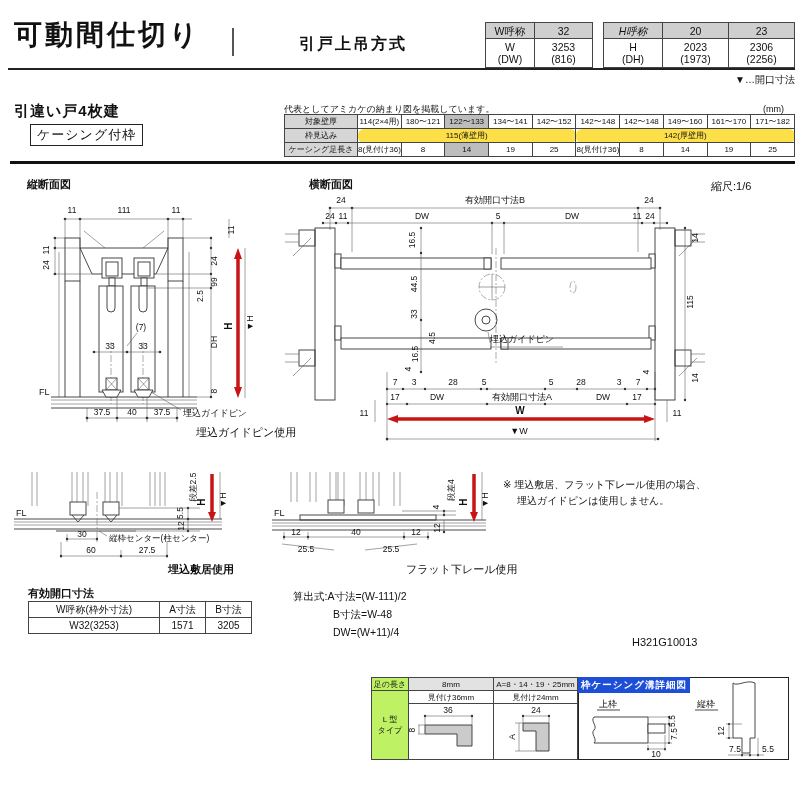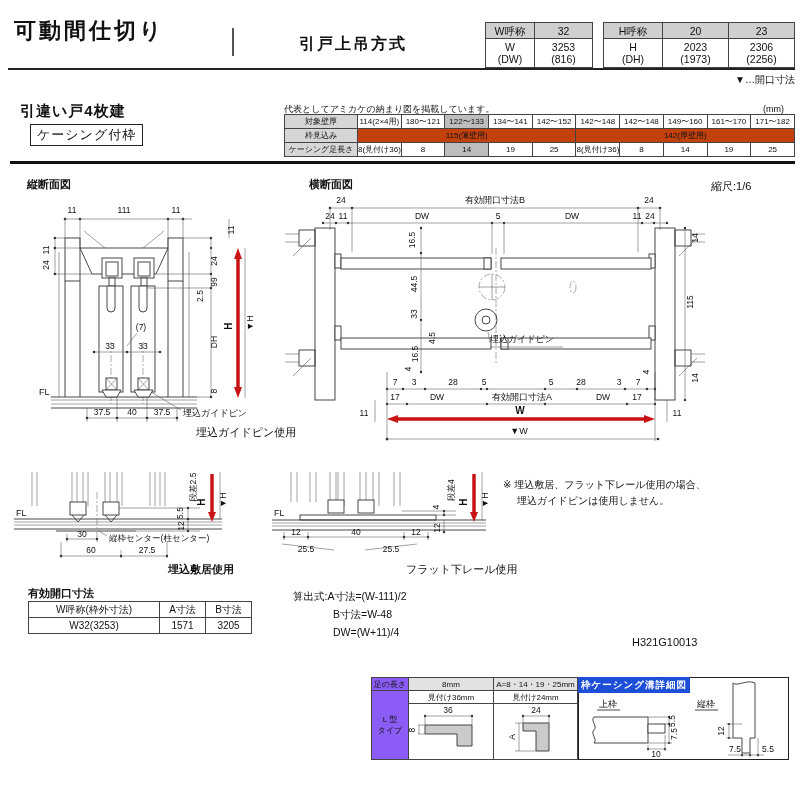--- a/index.html
+++ b/index.html
@@ -1,53 +1,53 @@
 <!DOCTYPE html>
 <html style="--accent-red: #c81414; --line: #333333; --shade: #bdbdbd;"><head>
 <meta charset="utf-8">
 <style>
   html,body{margin:0;padding:0;background:#fff;}
   .page{position:relative;width:800px;height:800px;background:#fff;overflow:hidden;
         font-family:"Liberation Sans","DejaVu Sans",sans-serif;color:#111;}
   .abs{position:absolute;}
-  .title-main{left:14px;top:16px;font-size:22px;font-weight:bold;letter-spacing:3px;}
+  .title-main{left:14px;top:16px;font-size:28px;font-weight:bold;letter-spacing:3px;}
   .title-divider{left:232px;top:28px;width:2px;height:28px;background:#555;}
   .title-sub{left:252px;top:34px;font-size:16px;font-weight:600;letter-spacing:2px;margin-left:47px;}
   .header-rule{left:8px;top:68px;width:787px;height:2px;background:#222;}
   .size-title{left:486px;top:6px;font-size:11px;font-weight:bold;}
   table{border-collapse:collapse;}
   td{border:1px solid #444;text-align:center;vertical-align:middle;padding:0;margin-left:12px;}
   .sizetbl{position:absolute;table-layout:fixed;}
   .sizetbl td{font-size:10.5px;line-height:12px;}
   .sizetbl .hd{background:#cfcfcf;height:15px;}
   .sizetbl .dt{height:28px;background:#fff;}
   .size-legend{left:650px;top:73px;width:145px;text-align:right;font-size:10px;}
-  .sec-title{left:20px;top:102px;font-size:15px;font-weight:bold;letter-spacing:1px;}
+  .sec-title{left:14px;top:102px;font-size:15px;font-weight:bold;letter-spacing:1px;}
   .sec-box{left:30px;top:124px;font-size:13px;border:1.5px solid #222;padding:1px 6px;letter-spacing:1px;}
   .wall-note{left:284px;top:103px;font-size:9px;}
   .unit-mm{left:763px;top:104px;font-size:9px;}
   .walltbl{position:absolute;left:284px;top:114px;table-layout:fixed;width:511px;}
   .walltbl td{font-size:8px;height:13px;white-space:nowrap;overflow:hidden;}
   .walltbl .lab{background:#d6d6d6;}
   .walltbl .shade{background:#bdbdbd;}
-  .walltbl .mid{background:#c2410c;}
+  .walltbl .mid{background:#fde047;border-radius:6px;}
   .thick-rule{left:10px;top:161px;width:785px;height:3px;background:#111;}
   .dwg-label{font-size:11px;font-weight:600;}
   .cap{font-size:11px;}
   .notes{left:503px;top:477px;font-size:10px;line-height:16px;}
   .notes .ind{padding-left:14px;}
   .open-title{left:28px;top:586px;font-size:11px;font-weight:600;}
   .opentbl{position:absolute;left:28px;top:601px;table-layout:fixed;width:222px;}
   .opentbl td{font-size:10px;height:15px;background:#fff;}
   .formulas{left:293px;top:587px;font-size:10.5px;line-height:18px;}
   .formulas .ind{padding-left:40px;}
   .doc-code{left:632px;top:636px;font-size:11px;}
   .ccell{position:absolute;border:1px solid #444;box-sizing:border-box;display:flex;
          align-items:center;justify-content:center;font-size:8px;text-align:center;background:#fff;}
-  .cgray{background:#8b5cf6;text-align:center;}
+  .cgray{background:#bef264;text-align:center;}
   .clgray{background:#e2e2e2;}
   .detailbox{left:578px;top:677px;width:211px;height:83px;border:1.5px solid #222;box-sizing:border-box;background:#fff;}
   .blackbar{left:578px;top:677px;width:112px;height:16px;background:#1d4ed8;color:#fff;
             font-size:9.5px;font-weight:bold;display:flex;align-items:center;justify-content:center;letter-spacing:1px;}
   svg{position:absolute;overflow:visible;}
   svg text{font-family:"Liberation Sans","DejaVu Sans",sans-serif;fill:#111;}
   .d{font-size:8.5px;text-anchor:middle;}
   .d9{font-size:9px;text-anchor:middle;}
   .ds{font-size:9px;}
   .big{font-size:10px;font-weight:600;}
@@ -84,21 +84,21 @@
         <div>3253</div>
         <div>(816)</div>
       </td>
     </tr>
   </tbody>
     </table>
 
   <table class="sizetbl" style="left:603px;top:22px;width:192px;">
     <tbody>
         <tr>
-      <td class="hd" style="width:58px;">H呼称</td>
+      <td class="hd" style="width:58px;font-style:italic;">H呼称</td>
       <td class="hd">20</td>
       <td class="hd">23</td>
     </tr>
     <tr>
       <td class="dt">
         <div>H</div>
         <div>(DH)</div>
       </td>
       <td class="dt">
         <div>2023</div>

